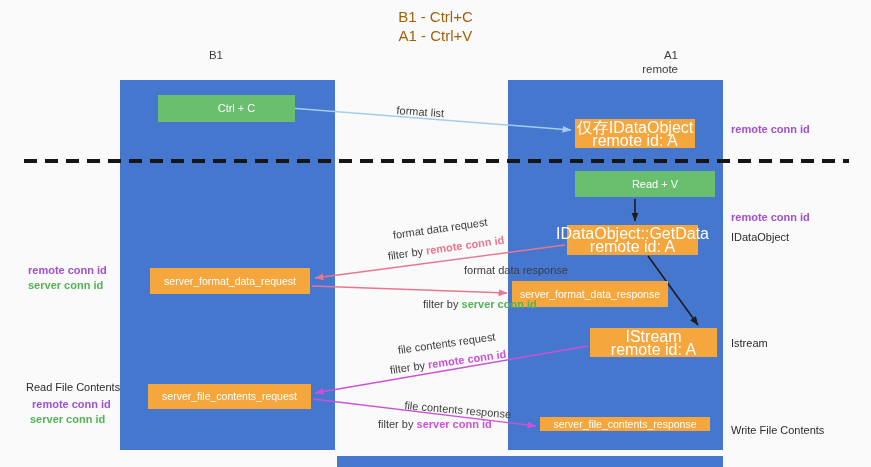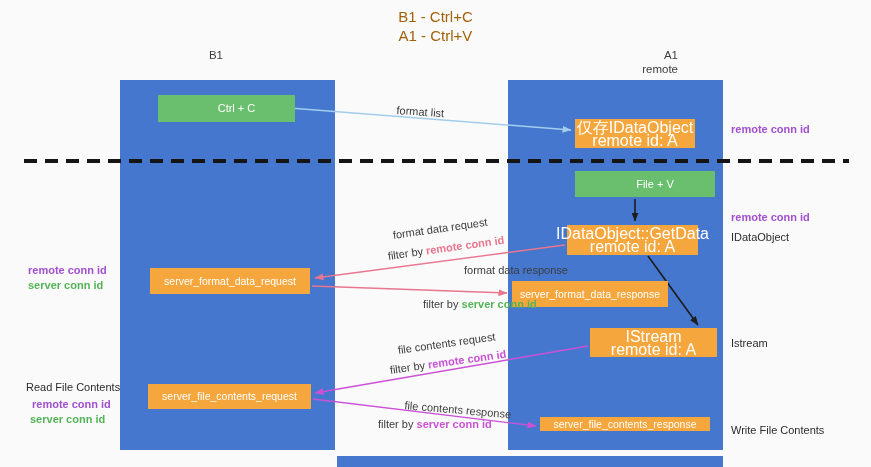--- a/index.html
+++ b/index.html
@@ -101,21 +101,21 @@
   <div class="box green" style="left:158px;top:95px;width:117px;height:27px;">
     <div>Ctrl + C</div>
   </div>
 
   <div class="box orange" style="left:575px;top:119px;width:120px;height:29px;">
     <div class="small">仅存IDataObject</div>
     <div class="small">remote id: A</div>
   </div>
 
   <div class="box green" style="left:575px;top:171px;width:120px;height:26px;">
-    <div>File + V</div>
+    <div>Read + V</div>
   </div>
 
   <div class="box orange" style="left:567px;top:225px;width:131px;height:30px;">
     <div class="small">IDataObject::GetData</div>
     <div class="small">remote id: A</div>
   </div>
 
   <div class="box orange longname" style="left:150px;top:268px;width:160px;height:26px;">
     <div>server_format_data_request</div>
   </div>

